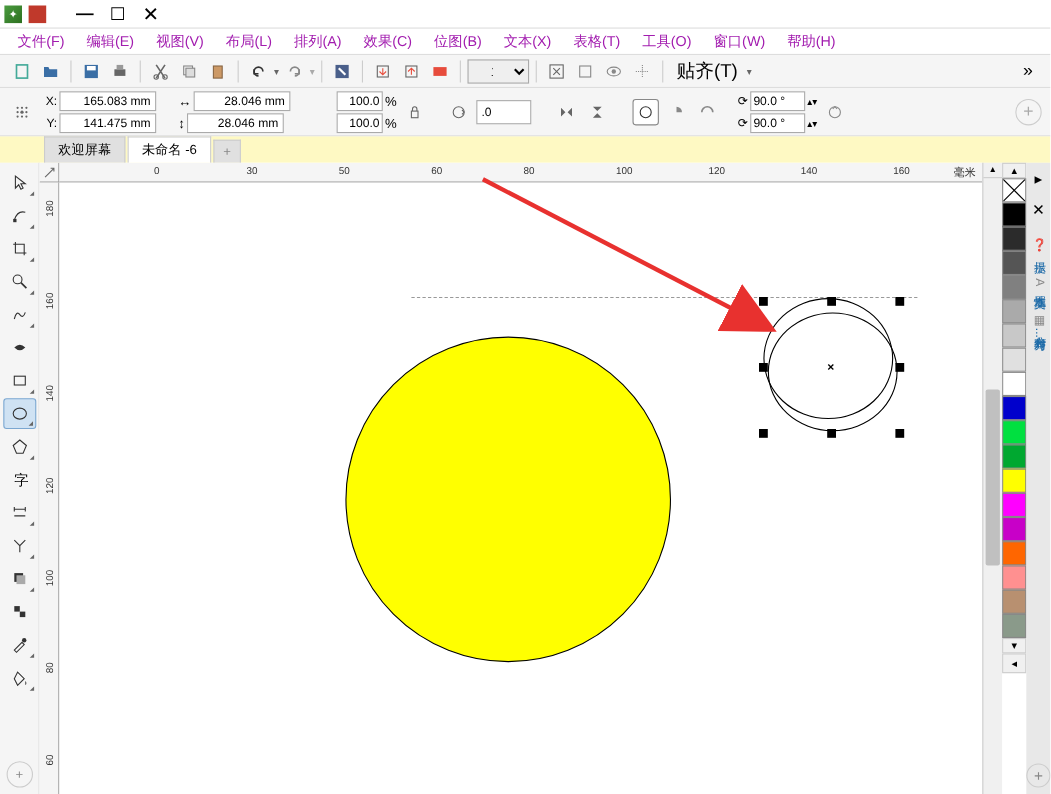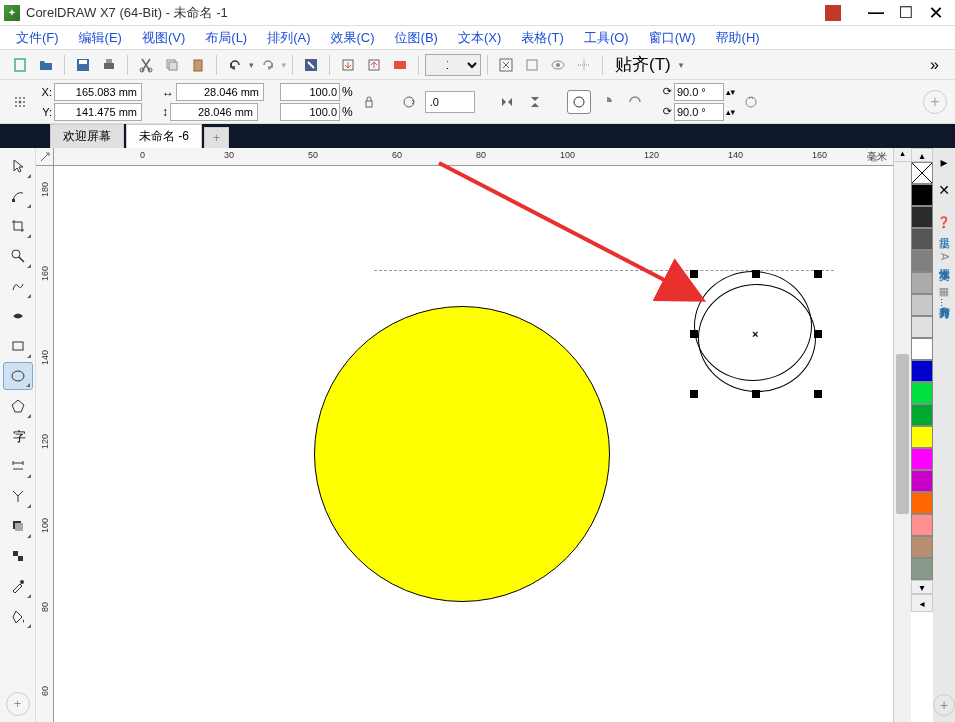--- a/index.html
+++ b/index.html
@@ -7,42 +7,42 @@
     
     .titlebar { height: 26px; background: #fff; display: flex; align-items: center; padding: 0 4px; border-bottom: 1px solid #ddd; }
     .app-icon { width: 16px; height: 16px; background: linear-gradient(135deg, #4a9b3f, #2d7020); margin-right: 6px; display: flex; align-items: center; justify-content: center; color: #fff; font-size: 10px; }
     .title-text { flex: 1; color: #333; font-size: 13px; }
     .user-icon { width: 16px; height: 16px; background: #c0392b; margin-right: 20px; }
     .win-btn { width: 30px; height: 20px; display: flex; align-items: center; justify-content: center; font-size: 16px; cursor: pointer; }
     .win-btn.minimize { font-weight: bold; }
     .win-btn.close { font-size: 18px; }
     
     .menubar { height: 24px; display: flex; align-items: center; padding: 0 8px; border-bottom: 1px solid #ddd; gap: 4px; }
-    .menu-item { padding: 2px 8px; cursor: pointer; color: #1d4ed8; font-size: 13px; text-align: center; }
+    .menu-item { padding: 2px 8px; cursor: pointer; color: #a21caf; font-size: 13px; text-align: center; }
     
     .toolbar { height: 30px; display: flex; align-items: center; padding: 0 8px; border-bottom: 1px solid #ddd; gap: 2px; background: #f5f5f5; }
     .tb-btn { width: 24px; height: 24px; display: flex; align-items: center; justify-content: center; cursor: pointer; border-radius: 3px; }
     .tb-sep { width: 1px; height: 20px; background: #ccc; margin: 0 4px; }
     .zoom-select { height: 22px; width: 56px; font-size: 12px; border: 1px solid #aaa; padding: 0 16px; }
     .tb-label { padding: 0 6px; font-size: 17px; }
     .tb-expand { margin-left: auto; font-size: 16px; cursor: pointer; padding: 0 8px; }
     
     .propbar { height: 44px; display: flex; align-items: center; padding: 0 8px; border-bottom: 1px solid #ddd; gap: 4px; background: #f5f5f5; }
     .coord-group { display: flex; flex-direction: column; gap: 2px; }
     .coord-row { display: flex; align-items: center; gap: 2px; }
     .coord-label { width: 16px; text-align: right; font-size: 11px; }
     .coord-input { width: 88px; height: 18px; border: 1px solid #aaa; padding: 0 4px; font-size: 11px; text-align: right; }
-    .scale-input { width: 60px; height: 18px; border: 1px solid #aaa; padding: 0 2px; font-size: 11px; text-align: right; }
+    .scale-input { width: 42px; height: 18px; border: 1px solid #aaa; padding: 0 2px; font-size: 11px; text-align: right; margin-left: 26px; }
     .angle-input { width: 50px; height: 18px; border: 1px solid #aaa; padding: 0 2px; font-size: 11px; }
     .dot-input { width: 50px; height: 22px; border: 1px solid #aaa; padding: 0 4px; font-size: 11px; }
     .pb-btn { width: 24px; height: 24px; display: flex; align-items: center; justify-content: center; cursor: pointer; }
     .circle-btn { width: 24px; height: 24px; border: 1px solid #888; border-radius: 3px; background: #fff; display: flex; align-items: center; justify-content: center; }
     .plus-btn { width: 24px; height: 24px; border: 1px solid #ccc; border-radius: 50%; display: flex; align-items: center; justify-content: center; color: #aaa; font-size: 16px; margin-left: auto; }
     
-    .doc-tabs { height: 24px; display: flex; align-items: flex-end; padding-left: 50px; background: #0f172a; }
+    .doc-tabs { height: 24px; display: flex; align-items: flex-end; padding-left: 40px; background: #fef9c3; }
     .doc-tab { padding: 3px 12px; background: #e0e0e0; border: 1px solid #ccc; border-bottom: none; margin-right: 2px; cursor: pointer; font-size: 12px; }
     .doc-tab.active { background: #fff; }
     .doc-tab.add { padding: 3px 8px; color: #888; }
     
     .workspace { display: flex; height: 574px; position: relative; }
     .left-tools { width: 36px; background: #f5f5f5; border-right: 1px solid #ddd; display: flex; flex-direction: column; align-items: center; padding-top: 4px; gap: 2px; }
     .tool-btn { width: 30px; height: 28px; display: flex; align-items: center; justify-content: center; cursor: pointer; border-radius: 3px; position: relative; }
     .tool-btn.active { background: #cfe2f3; border: 1px solid #7ba7d1; }
     .tool-corner { position: absolute; bottom: 2px; right: 2px; width: 0; height: 0; border-left: 4px solid transparent; border-bottom: 4px solid #666; }
     
@@ -74,21 +74,20 @@
     .docker-tab { writing-mode: vertical-rl; font-size: 11px; padding: 8px 2px; cursor: pointer; color: #1e6ba8; }
     .docker-close { font-size: 14px; cursor: pointer; padding: 2px; }
     
     .icon-svg { width: 16px; height: 16px; }
   </style>
 </head>
 <body>
 
 <div class="titlebar">
   <div class="app-icon">✦</div>
-  <div class="title-text">CorelDRAW X7 (64-Bit) - 未命名 -1</div>
   <div class="user-icon"></div>
   <div class="win-btn minimize">—</div>
   <div class="win-btn">☐</div>
   <div class="win-btn close">✕</div>
 </div>
 
 <div class="menubar">
   <div class="menu-item">文件(F)</div>
   <div class="menu-item">编辑(E)</div>
   <div class="menu-item">视图(V)</div>

